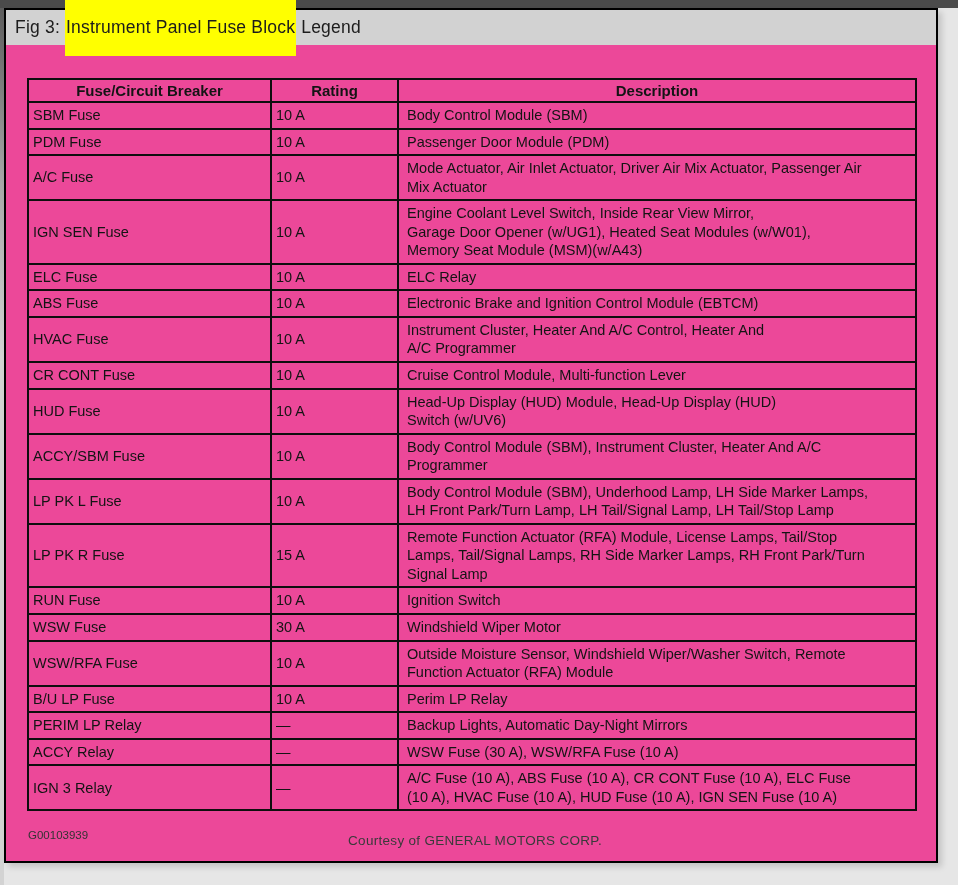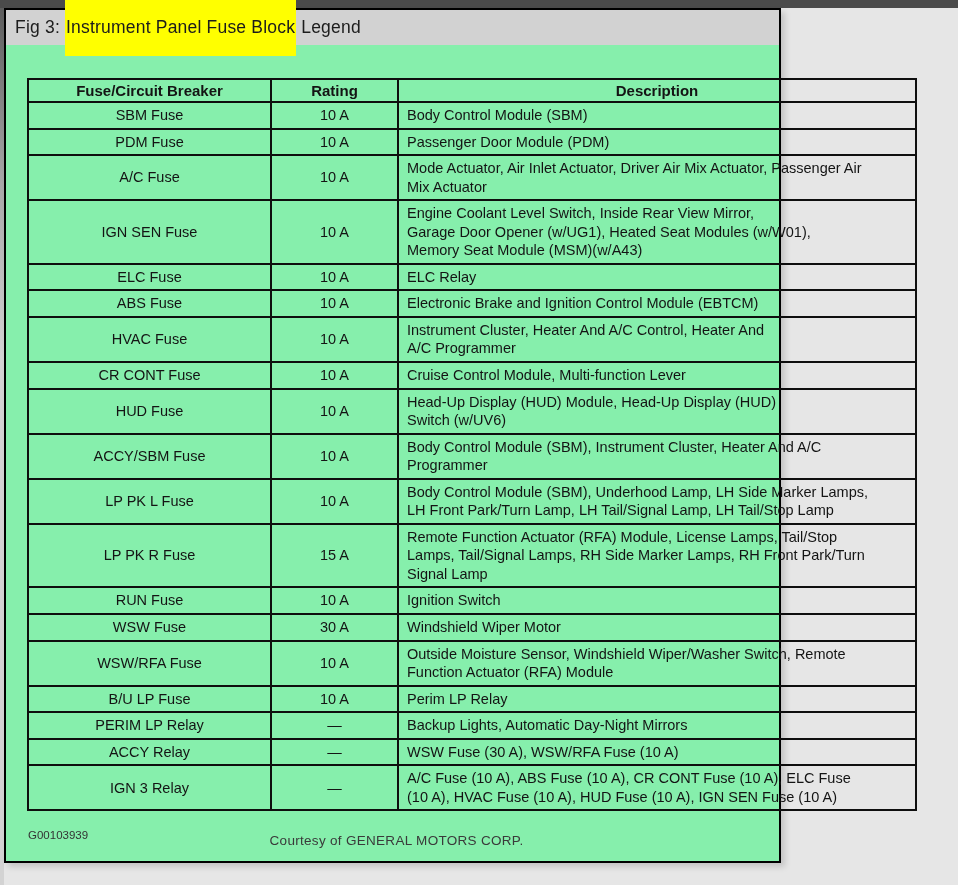--- a/index.html
+++ b/index.html
@@ -9,22 +9,22 @@
     font-family:"Liberation Sans",sans-serif;
   }
   .top-strip{
     position:absolute;top:0;left:0;width:958px;height:8px;background:#4b4b4b;
   }
   .left-strip{
     position:absolute;top:8px;left:0;width:4px;height:877px;
     background:linear-gradient(to bottom,#5c5c5c 0%,#a8a8a8 20%,#d3d3d3 40%,#d3d3d3 100%);
   }
   .page{
-    position:absolute;left:4px;top:8px;width:777px;height:855px;
-    box-sizing:border-box;background:#86efac;border:2px solid #000;
+    position:absolute;left:4px;top:8px;width:934px;height:855px;
+    box-sizing:border-box;background:#ec4899;border:2px solid #000;
     box-shadow:4px 4px 6px rgba(0,0,0,0.15);
   }
   .titlebar{
     height:35px;background:#d2d2d2;display:flex;align-items:center;
     padding-left:9px;font-size:17.5px;color:#1c1c1c;letter-spacing:0.2px;
   }
   .titlebar span{white-space:pre;}
   .hl{padding:18px 1px;}
   table.fuse{
     border-collapse:collapse;table-layout:fixed;
@@ -32,21 +32,21 @@
   }
   table.fuse th,table.fuse td{
     border:2px solid #0e0e0e;color:#141414;
   }
   table.fuse th{
     font-size:15px;font-weight:bold;text-align:center;padding:2px 2px;
   }
   table.fuse td{
     font-size:14.5px;line-height:1.28;
   }
-  td.center{text-align:center;vertical-align:middle;padding:3px 4px;}
+  td.center{text-align:left;vertical-align:middle;padding:3px 4px;}
   td.desc{text-align:left;vertical-align:middle;padding:3px 8px;white-space:pre-line;}
   .gnum{margin:18px 0 0 22px;font-size:11.5px;color:#333;}
   .courtesy{
     position:absolute;bottom:13px;left:4px;width:100%;text-align:center;
     font-size:13.5px;color:#3a3a3a;letter-spacing:0.3px;
   }
 </style>
 </head>
 <body>
 

